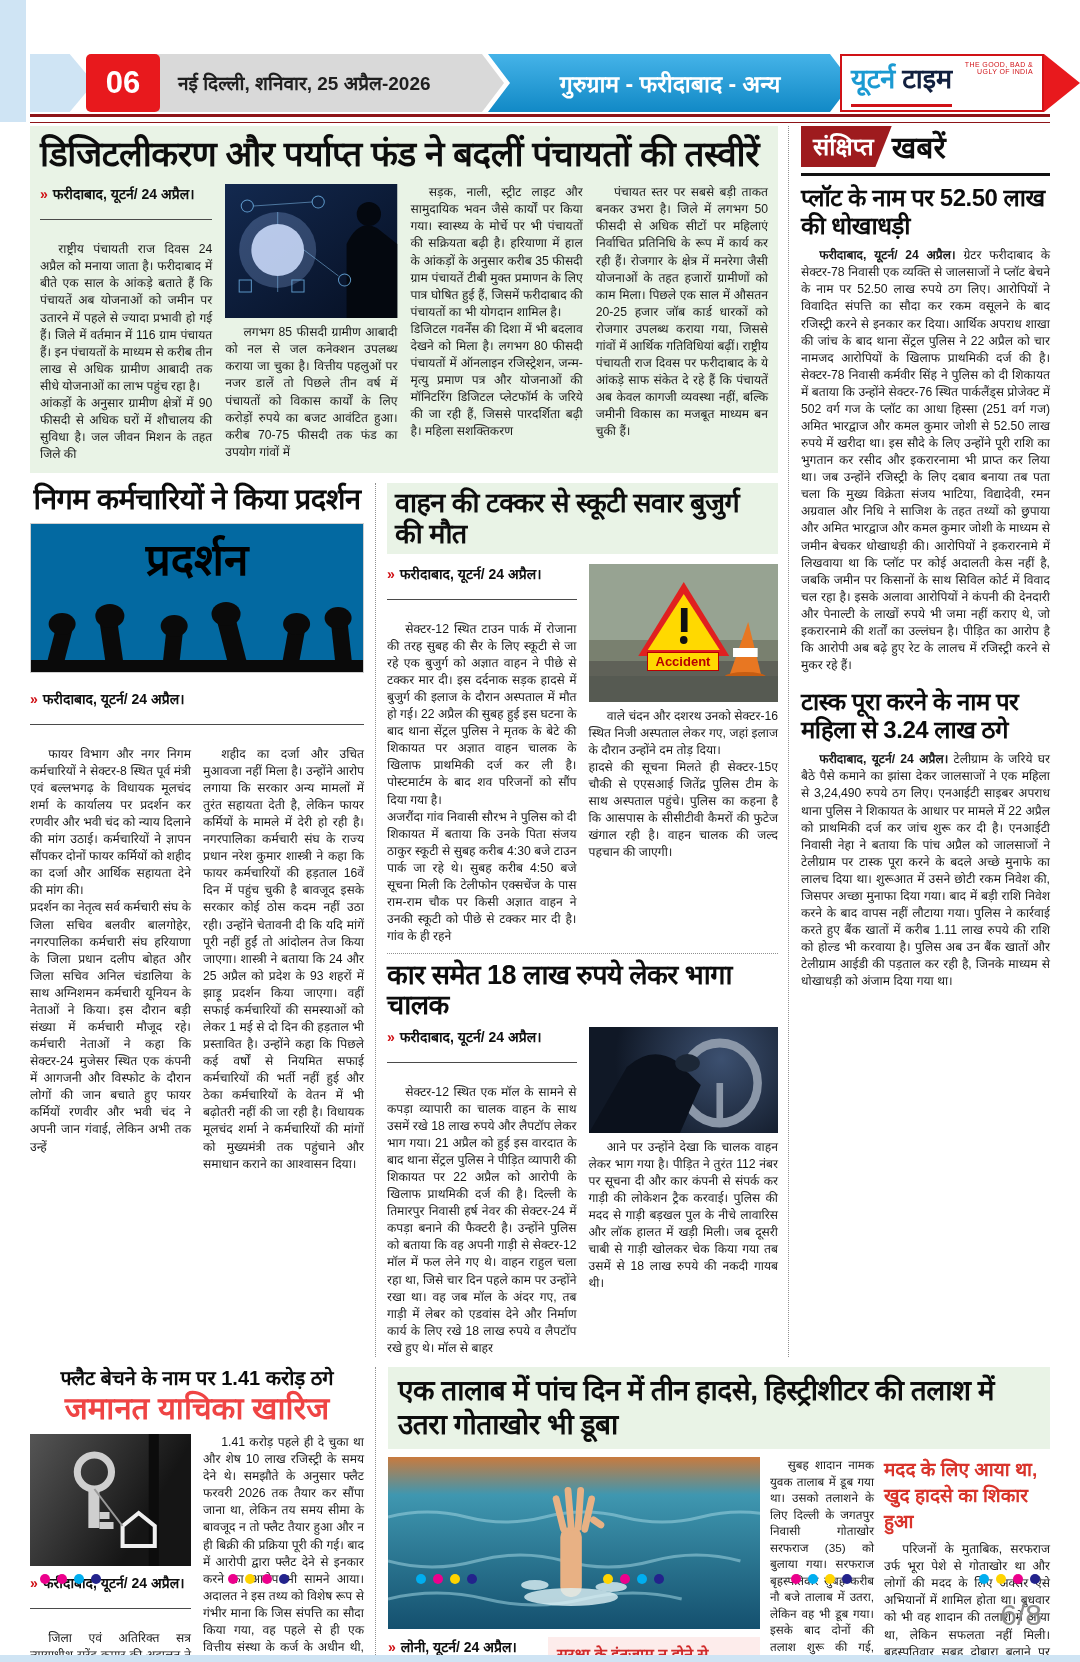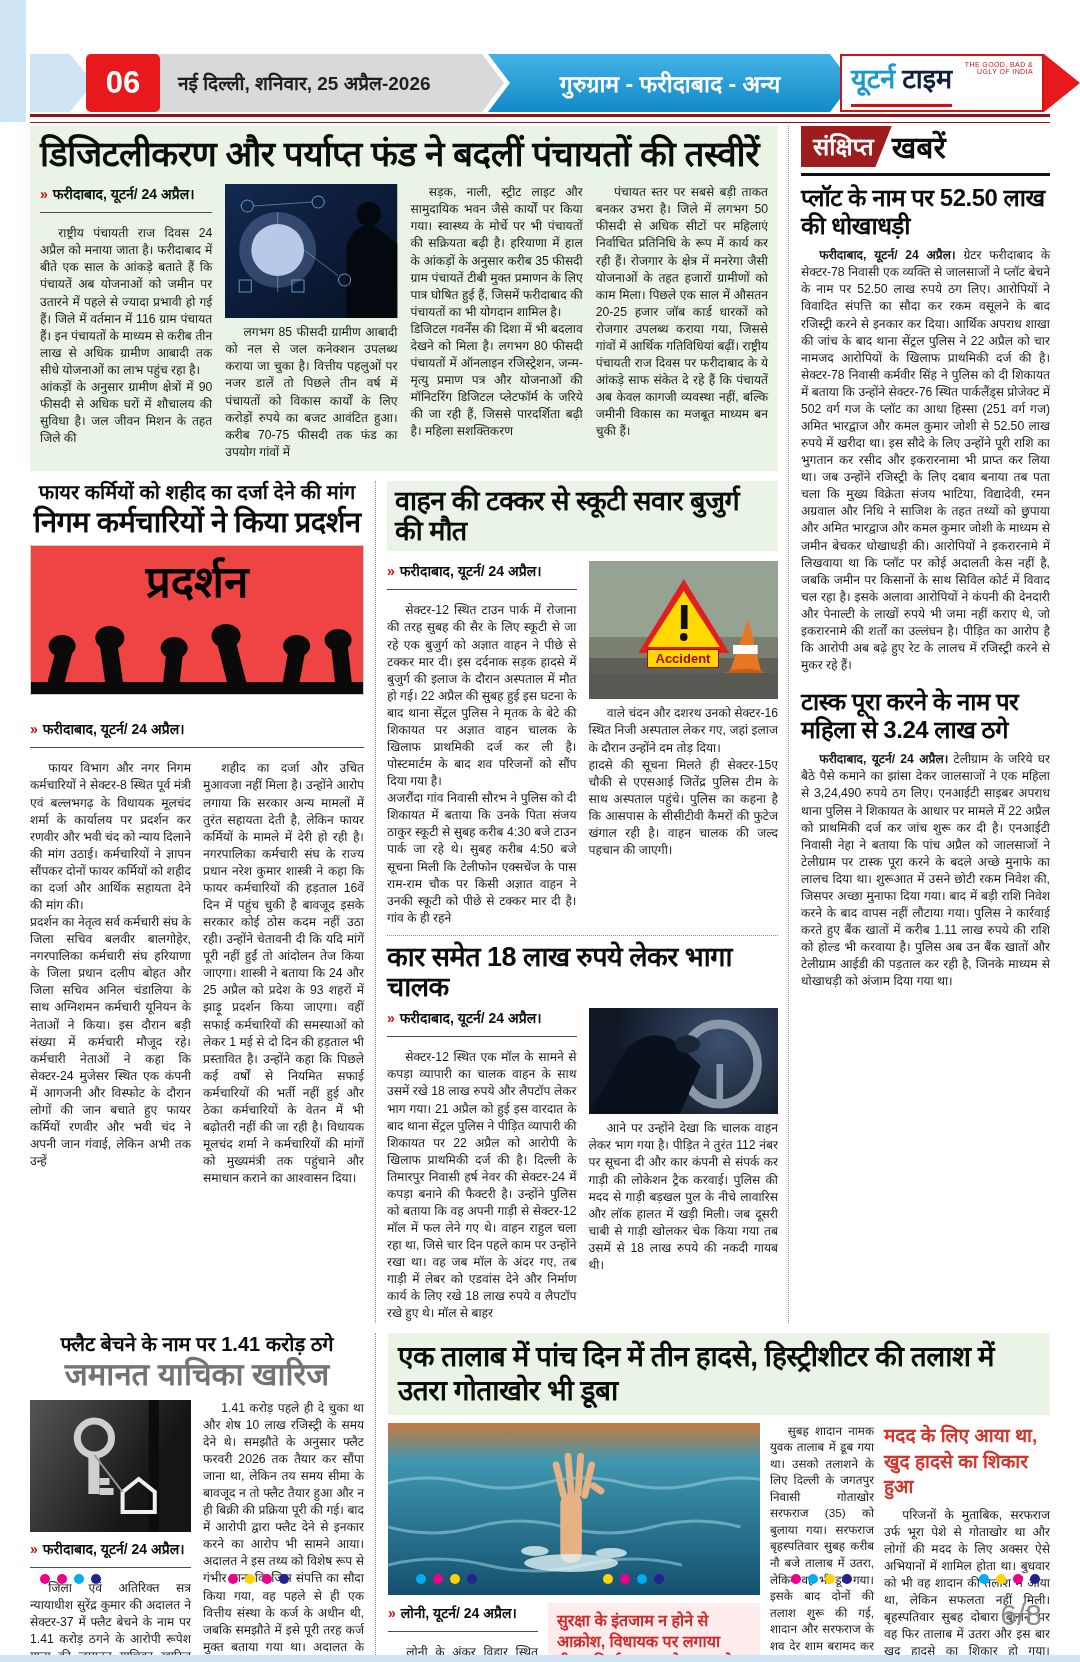--- a/index.html
+++ b/index.html
@@ -24,49 +24,49 @@
   .logo-t{color:#12203f;font-size:27px;font-weight:900}
   .logo-tag{color:#d01217;font-size:7px;text-align:right;letter-spacing:.4px;margin-top:2px}
   .hdr-tip{width:36px;background:#e8191d;clip-path:polygon(0 0,100% 50%,0 100%)}
   .rules{position:absolute;left:30px;right:30px;top:114px;height:5px;border-top:3px solid #8e1418;border-bottom:1px solid #8e1418}
   
   .content{position:absolute;left:30px;right:30px;top:126px}
   .rowA{display:flex}
   .mainA{width:748px;padding-right:10px}
   .rail{flex:1;border-left:1px dotted #8f8f8f;padding-left:12px}
   .jtext{font-size:12.2px;line-height:1.40;text-align:justify;white-space:pre-line;text-indent:1.5em;color:#191919}
-  .byline{font-weight:bold;font-size:14px;color:#0f0f0f;border-bottom:1.5px solid #4a4a4a;padding-bottom:9px;margin-bottom:12px}
+  .byline{font-weight:bold;font-size:14px;color:#0f0f0f;border-bottom:1.5px solid #4a4a4a;padding-bottom:16px;margin-bottom:21px}
   .arr{color:#d01217;margin-right:5px;font-weight:900}
   
   .lead{background:#e9f3e6;padding:8px 10px 10px}
   .lead h1{font-size:35px;margin:0 0 10px;font-weight:900;color:#0d0d0d;line-height:1.15;letter-spacing:-.5px}
   .lead-cols{display:flex;gap:13px}
   .lcol{flex:1;min-width:0}
   .limg{height:134px;margin-bottom:6px;overflow:hidden}
   
   .rowA2{display:flex;margin-top:10px}
   .fire{width:334px;padding-right:11px;border-right:1px dotted #8f8f8f}
   .mid{flex:1;padding-left:11px}
   .kicker{font-size:20px;font-weight:900;text-align:center;color:#0d0d0d;margin:0 0 2px;line-height:1.15}
   .h2a{font-size:29px;font-weight:900;text-align:center;margin:0 0 7px;line-height:1.12;color:#0d0d0d;letter-spacing:-.5px}
-  .protest{height:148px;background:#ef4444;border:1px solid #cfcfcf;position:relative;overflow:hidden;margin-bottom:24px}
+  .protest{height:148px;background:#0369a1;border:1px solid #cfcfcf;position:relative;overflow:hidden;margin-bottom:16px}
   .protest-word{position:absolute;top:4px;width:100%;text-align:center;font-size:44px;font-weight:900;color:#000}
   .cols2{display:flex;gap:12px}
   .c2{flex:1;min-width:0}
   .greenband{background:#e9f3e6;padding:5px 8px;margin-bottom:10px}
   .h2b{font-size:27px;font-weight:900;margin:0;line-height:1.12;color:#0d0d0d;letter-spacing:-.5px}
   .accident-img{height:138px;position:relative;background:linear-gradient(#97a392 0 55%,#79806f 55% 70%,#5f6158 70%);margin-bottom:6px;overflow:hidden}
   .sign-label{position:absolute;left:58px;top:88px;background:#ffd900;color:#b80000;font-weight:bold;font-size:13px;
               padding:1px 8px;border:1.5px solid #b80000}
   .cashblk{border-top:1px dotted #8f8f8f;margin-top:8px;padding-top:6px}
   .driver-img{height:106px;position:relative;background:radial-gradient(circle at 70% 30%,#3c5070,#101826 70%);margin-bottom:6px;overflow:hidden}
   
   .rowB{display:flex;gap:12px;margin-top:10px}
   .flat{width:334px;border-right:1px dotted #8f8f8f;padding-right:11px}
-  .h2c{font-size:31px;font-weight:900;text-align:center;margin:1px 0 8px;line-height:1.1;color:#737373}
+  .h2c{font-size:31px;font-weight:900;text-align:center;margin:1px 0 8px;line-height:1.1;color:#ef4444}
   .keys-img{height:132px;background:linear-gradient(120deg,#555,#151515 70%);margin-bottom:7px;overflow:hidden}
   .pond{flex:1;min-width:0}
   .pond h2{font-size:28px;font-weight:700;background:#e9f3e6;padding:7px 10px;margin:0 0 8px;line-height:1.22;
            text-align:left;color:#0d0d0d;letter-spacing:-.5px}
   .pond-body{display:flex;gap:10px}
   .pond-main{width:372px}
   .pond-img{height:172px;margin-bottom:8px;overflow:hidden}
   .pond-sub{display:flex;gap:10px}
   .pond-intro{width:150px;min-width:0}
   .redbox{flex:1;background:#fdeceb;padding:8px 9px}
@@ -163,21 +163,20 @@
 डिजिटल गवर्नेंस की दिशा में भी बदलाव देखने को मिला है। लगभग 80 फीसदी पंचायतों में ऑनलाइन रजिस्ट्रेशन, जन्म-मृत्यु प्रमाण पत्र और योजनाओं की मॉनिटरिंग डिजिटल प्लेटफॉर्म के जरिये की जा रही हैं, जिससे पारदर्शिता बढ़ी है। महिला सशक्तिकरण</div>
             </div>
             <div class="lcol">
               <div class="jtext">पंचायत स्तर पर सबसे बड़ी ताकत बनकर उभरा है। जिले में लगभग 50 फीसदी से अधिक सीटों पर महिलाएं निर्वाचित प्रतिनिधि के रूप में कार्य कर रही हैं। रोजगार के क्षेत्र में मनरेगा जैसी योजनाओं के तहत हजारों ग्रामीणों को काम मिला। पिछले एक साल में औसतन 20-25 हजार जॉब कार्ड धारकों को रोजगार उपलब्ध कराया गया, जिससे गांवों में आर्थिक गतिविधियां बढ़ीं। राष्ट्रीय पंचायती राज दिवस पर फरीदाबाद के ये आंकड़े साफ संकेत दे रहे हैं कि पंचायतें अब केवल कागजी व्यवस्था नहीं, बल्कि जमीनी विकास का मजबूत माध्यम बन चुकी हैं।</div>
             </div>
           </div>
         </div>
 
         <div class="rowA2">
           <div class="fire">
-            <div class="kicker">फायर कर्मियों को शहीद का दर्जा देने की मांग</div>
             <div class="h2a">निगम कर्मचारियों ने किया प्रदर्शन</div>
             <div class="protest">
               <div class="protest-word">प्रदर्शन</div>
               <svg width="100%" height="70" viewBox="0 0 320 70" preserveAspectRatio="none" style="position:absolute;bottom:0;left:0">
                 <g fill="#0a0a0a">
                   <rect x="18" y="26" width="16" height="50" transform="rotate(14 26 51)"></rect>
                   <ellipse cx="30" cy="22" rx="13" ry="11"></ellipse>
                   <rect x="70" y="18" width="17" height="58" transform="rotate(-8 78 47)"></rect>
                   <ellipse cx="76" cy="14" rx="14" ry="12"></ellipse>
                   <rect x="128" y="28" width="16" height="48" transform="rotate(6 136 52)"></rect>

